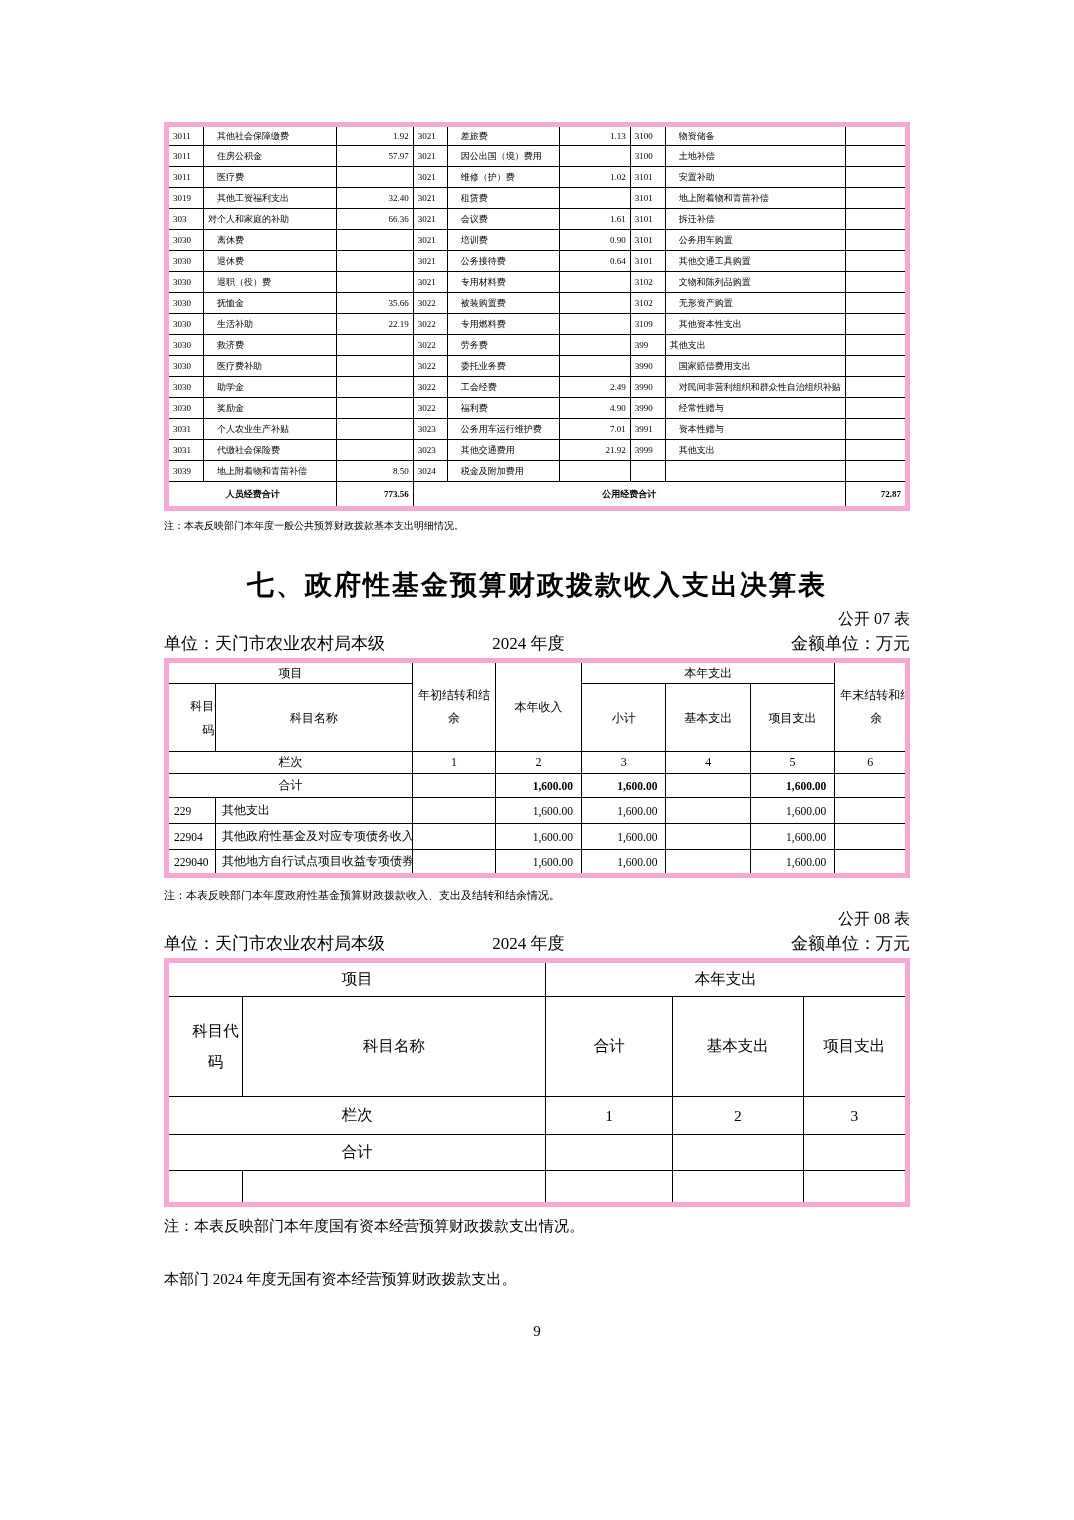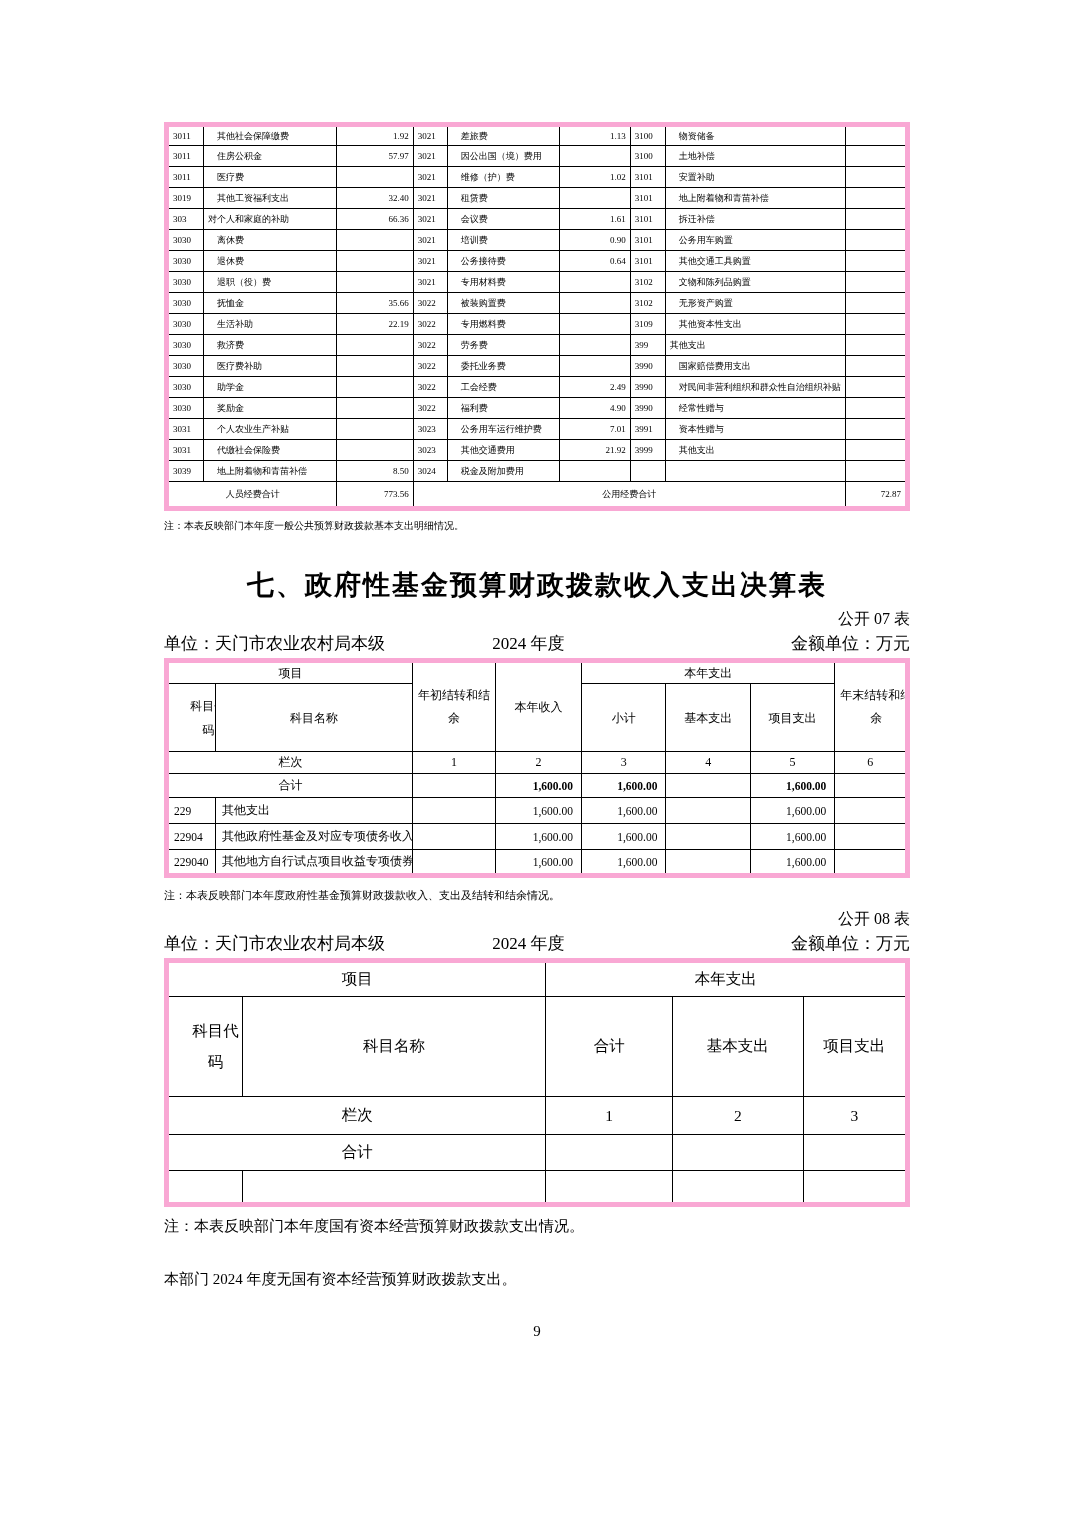--- a/index.html
+++ b/index.html
@@ -13,21 +13,21 @@
   .content { width: 746px; margin: 0 auto; }
 
   table { border-collapse: collapse; table-layout: fixed; width: 100%; border: 5px solid #f9a8d4; }
   td { border: 1px solid #000; overflow: hidden; vertical-align: middle; }
 
   
   .t1 { margin-top: 122px; font-size: 9px; }
   .t1 td { height: 21px; padding: 0 4px; white-space: nowrap; }
   .t1 td.num { text-align: right; }
   .t1 td.name { }
-  .t1 .totals td { height: 27px; }
+  .t1 .totals td { height: 27px; font-weight: bold; }
   .t1 td.center { text-align: center; }
 
   
   .note-small { font-size: 10px; margin-top: 8px; }
   .section-title {
     margin-top: 34px;
     font-family: "Liberation Sans", "DejaVu Sans", sans-serif;
     font-weight: bold; font-size: 27px; text-align: center; letter-spacing: 2px;
   }
   .pub-label { margin-top: 6px; text-align: right; font-size: 16px; }

